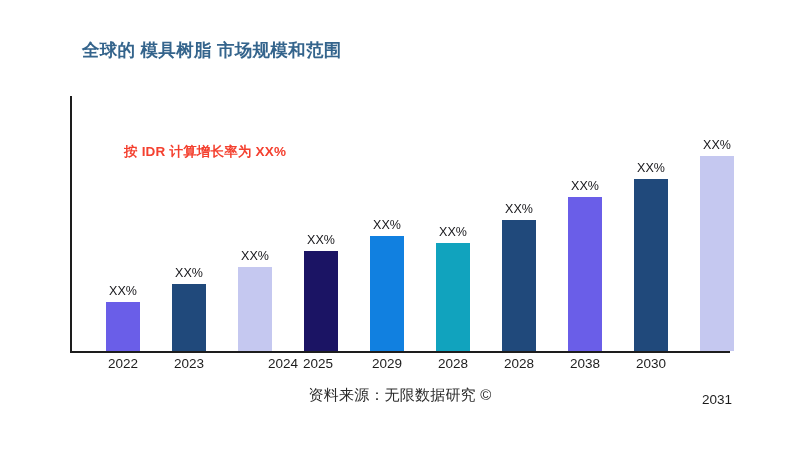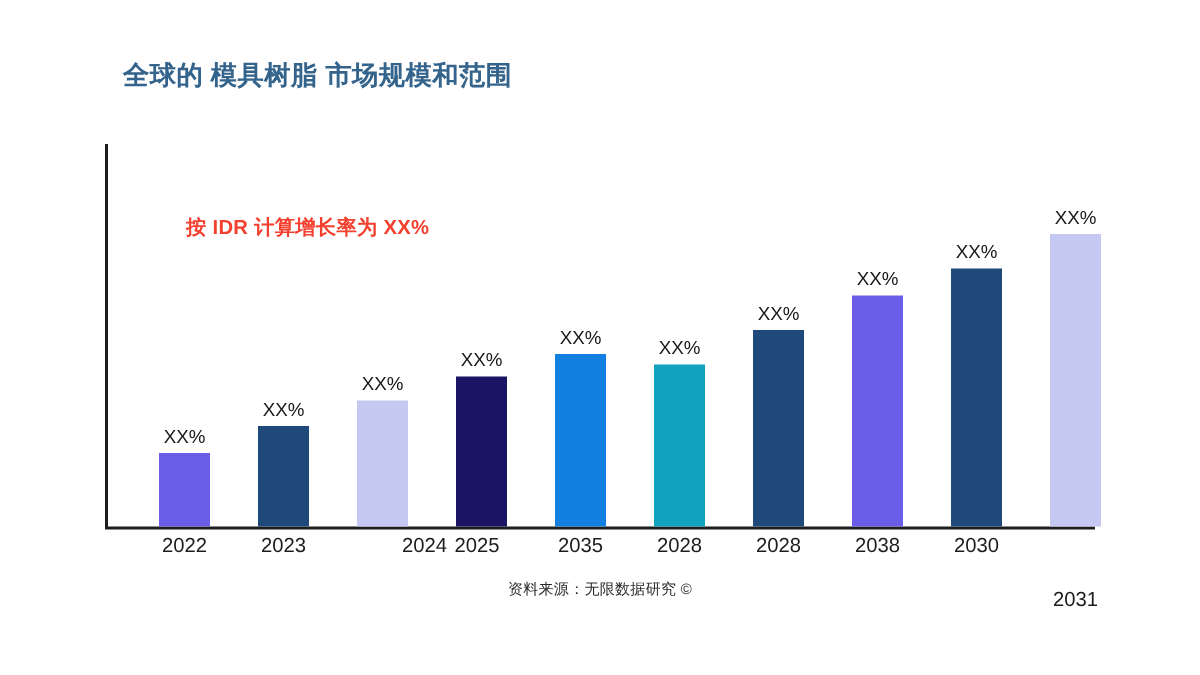--- a/index.html
+++ b/index.html
@@ -120,21 +120,21 @@
     color: #1c1c1c;
     white-space: nowrap;
   }
 
   
   #source-note {
     position: absolute;
     left: 50%;
     transform: translateX(-50%);
     top: 386px;
-    font-size: 10px;
+    font-size: 15px;
     color: #2b2b2b;
     white-space: nowrap;
     letter-spacing: 0.2px;
   }
 </style>
 </head>
 <body>
 
 <div id="page">
 
@@ -188,21 +188,21 @@
         <div class="bar" title="2031" style="height: 195px; background: rgb(197, 200, 240);"></div>
         <div class="bar-value" style="bottom: 200px;">XX%</div>
       </div>
     </div>
 
   <div id="x-labels">
       <div class="x-label" style="left: 53px;">2022</div>
       <div class="x-label" style="left: 119px;">2023</div>
       <div class="x-label" style="left: 185px; margin-left: 28px;">2024</div>
       <div class="x-label" style="left: 248px;">2025</div>
-      <div class="x-label" style="left: 317px;">2035</div>
+      <div class="x-label" style="left: 317px;">2029</div>
       <div class="x-label" style="left: 383px;">2028</div>
       <div class="x-label" style="left: 449px;">2028</div>
       <div class="x-label" style="left: 515px;">2038</div>
       <div class="x-label" style="left: 581px; text-align: center;">2030</div>
       <div class="x-label" style="left: 647px; margin-top: 36px;">2031</div>
     </div>
 
   <div id="source-note">资料来源：无限数据研究 ©</div>
 
 </div>

